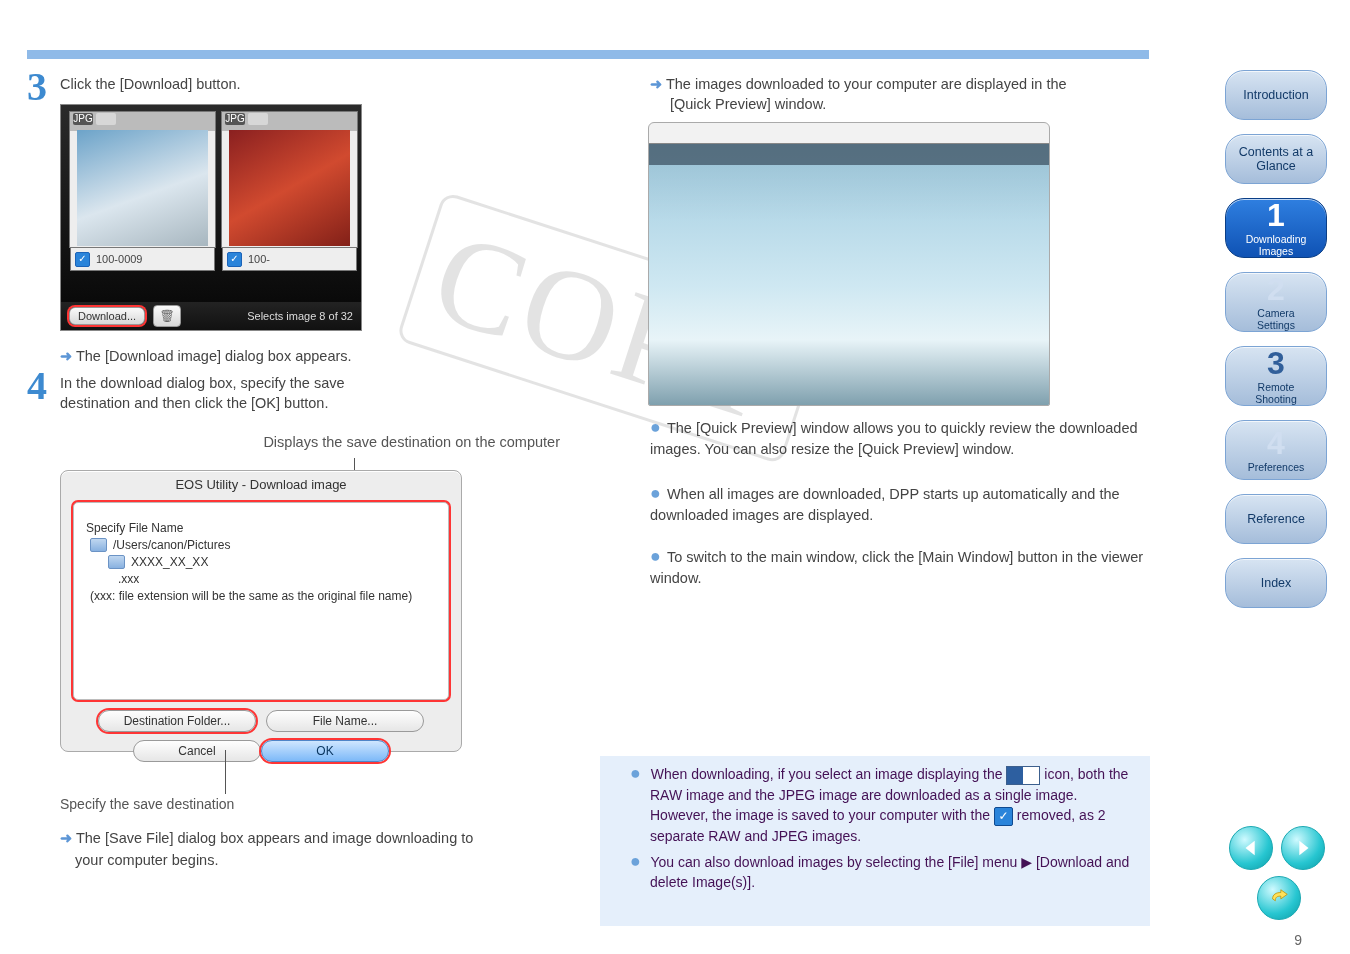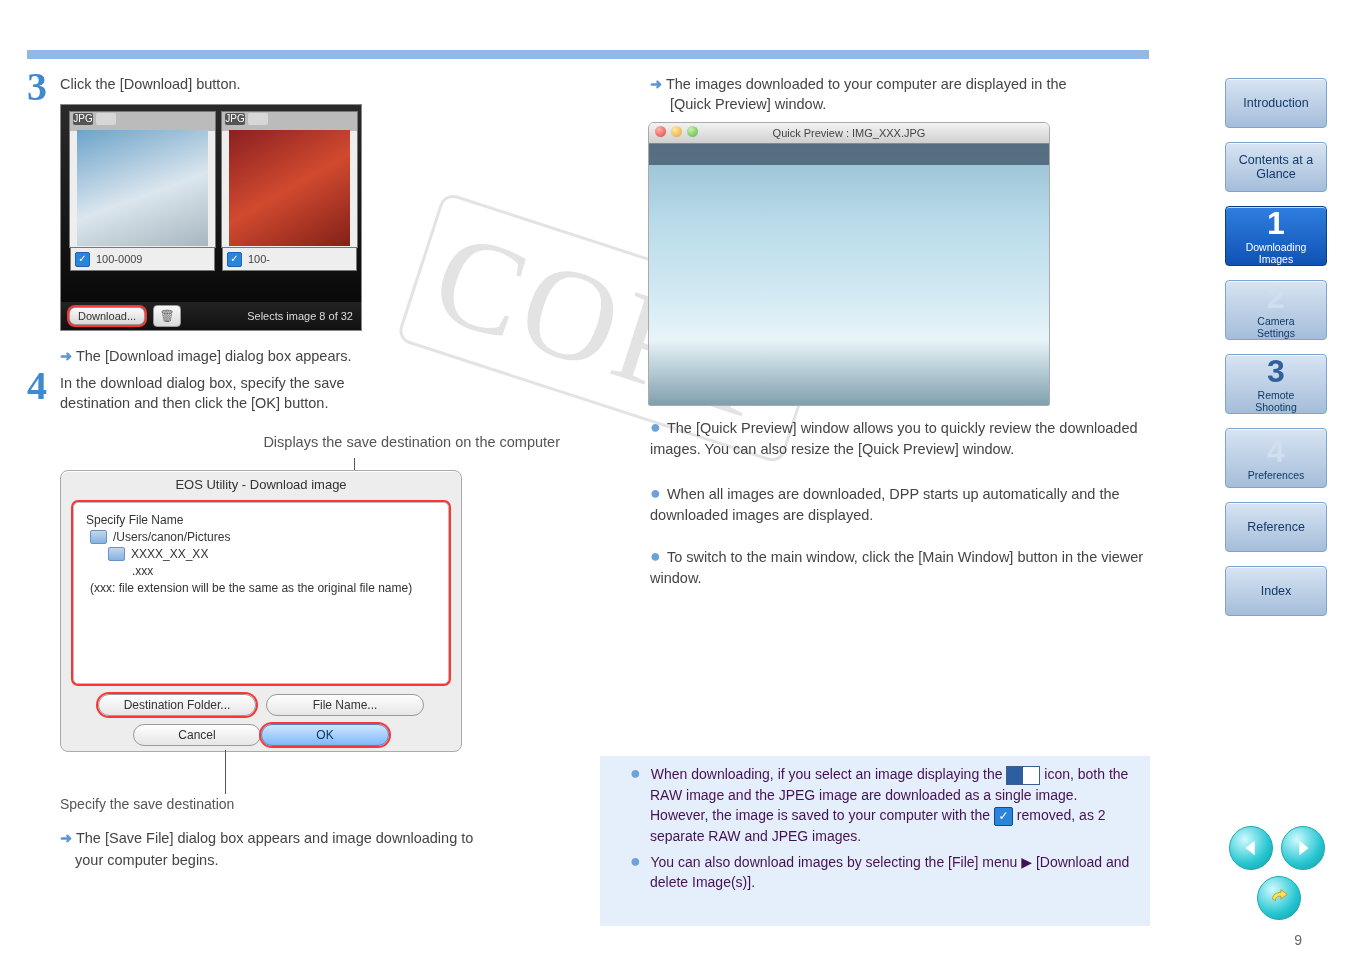--- a/index.html
+++ b/index.html
@@ -68,21 +68,21 @@
     position:absolute; left:354px; top:458px; width:1px; height:48px; background:#555;
   }
   .dialog {
     position:absolute; left:60px; top: 470px; width: 400px; height: 280px;
     border: 1px solid #aaa; border-radius: 8px; background: #ededed;
     box-shadow: 0 1px 0 #fff inset;
   }
   .dialog-title { text-align:center; font-size:13px; color:#333; padding:6px 0 4px; }
   .dialog-body {
     margin:6px 12px; background:#fff; border:1px solid #bcbcbc; border-radius:5px;
-    height:160px; padding:10px 12px; font-size:12px; color:#333; position:relative;
+    height:160px; padding:18px 12px; font-size:12px; color:#333; position:relative;
   }
   .red-frame { box-shadow: 0 0 0 2px #fe3535; }
   .dialog-body .row { display:flex; align-items:center; gap:6px; margin:3px 0 3px 4px; }
   .folder-ico { width:15px; height:12px; background:linear-gradient(#c0d7f0,#88b1e0); border-radius:2px; border:1px solid #6b93c5; }
   .dl-btns { display:flex; gap:10px; justify-content:center; margin-top:10px; }
   .aqua-btn {
     background:linear-gradient(#fefefe,#e6e6e6); border:1px solid #9a9a9a;
     border-radius:14px; padding:3px 18px; font-size:12px; color:#333; min-width:120px; text-align:center;
   }
   .aqua-btn.primary { background:linear-gradient(#cfe6ff,#7db9f8); border-color:#4f85c8; color:#08345e; }
@@ -130,26 +130,25 @@
   .jpgraw-badge {
     display:inline-block; width:32px; height:17px; vertical-align:middle;
     background:#fff; border:1px solid #3c5f8d; position:relative;
   }
   .jpgraw-badge::before{content:"";position:absolute;left:0;top:0;bottom:0;width:50%;background:#2d5fa0;}
   .check-ico { display:inline-flex; width:17px;height:17px;background:#2a84da;border:1px solid #0f4a90;border-radius:2px;color:#fff;align-items:center;justify-content:center;font-size:12px;vertical-align:middle;}
 
   
   .sidebar { position:absolute; right:25px; top:70px; width:100px; }
   .side-btn {
-    width:100px; height:58px; margin-bottom:14px; border-radius:4px;
+    width:100px; height:58px; margin-bottom:14px; border-radius:19px;
     background:linear-gradient(#d7e4f2,#a5bdda); border:1px solid #7ca4d4;
     display:flex; flex-direction:column; align-items:center; justify-content:center;
     color:#123a68; font-size:12.5px; line-height:1.15; text-align:center;
     box-shadow:inset 0 1px 0 rgba(255,255,255,.7);
-    margin-top:8px;
   }
   .side-btn .big { font-size:32px; font-weight:700; margin-top:-2px; }
   .side-btn.active { background:linear-gradient(#2f7fe0,#0f52b4); color:#fff; border-color:#0a3e86; }
   .side-btn.dim .big { color:#d0def0; }
   .side-btn.dim2 .big { color:#315f9a; }
   .side-btn.txt2 { height:48px; }
 
   
   .nav-circles { position:absolute; right:25px; bottom:84px; display:flex; gap:8px; }
   .circ {
@@ -229,21 +228,21 @@
   <div class="dialog-body red-frame">
     <div>Specify File Name</div>
     <div class="row">
         <span class="folder-ico"></span>
         <span>/Users/canon/Pictures</span>
       </div>
     <div class="row" style="margin-left:22px;">
         <span class="folder-ico"></span>
         <span>XXXX_XX_XX</span>
       </div>
-    <div class="row" style="margin-left:46px;">
+    <div class="row" style="margin-left:32px;">
         <span>.xxx</span>
       </div>
     <div class="row" style="margin-left:4px;">
         <span>(xxx: file extension will be the same as the original file name)</span>
       </div>
   </div>
   <div class="dl-btns">
     <span class="aqua-btn red-ring">Destination Folder...</span>
     <span class="aqua-btn">File Name...</span>
   </div>
@@ -261,28 +260,20 @@
 </div>
 <div class="linked-line">your computer begins.</div>
 
 <div class="r1">
   <span class="arrow-small">➜</span>
   <span>The images downloaded to your computer are displayed in the</span>
 </div>
 <div class="r2">[Quick Preview] window.</div>
 
 <div class="preview-win">
-  <div class="preview-title">
-    <div class="mac-dots">
-      <span class="mac-dot" style="background:radial-gradient(circle at 35% 30%,#ffb3ab,#e0443a);"></span>
-      <span class="mac-dot" style="background:radial-gradient(circle at 35% 30%,#ffe9a6,#e5a62a);"></span>
-      <span class="mac-dot" style="background:radial-gradient(circle at 35% 30%,#c6f0b0,#58b63e);"></span>
-    </div>
-    <span>Quick Preview : IMG_XXX.JPG</span>
-  </div>
   <div class="glacier-top"></div>
   <div class="preview-body"></div>
 </div>
 
 <div class="tip1">
   <span class="bullet">●</span><span>The [Quick Preview] window allows you to quickly review the downloaded images. You can also resize the [Quick Preview] window.</span>
 </div>
 <div class="tip2">
   <span class="bullet">●</span><span>When all images are downloaded, DPP starts up automatically and the downloaded images are displayed.</span>
 </div>

